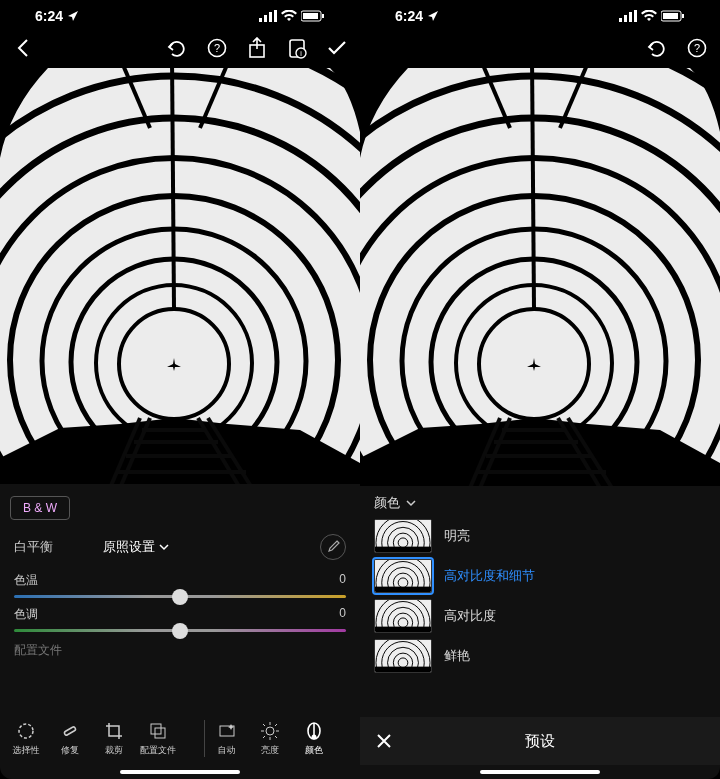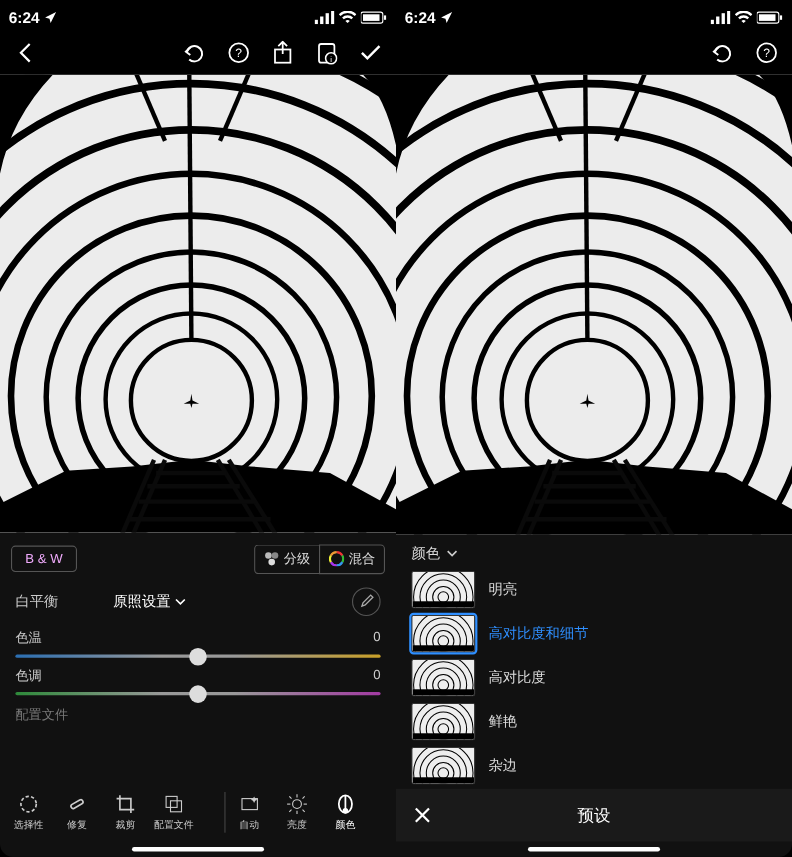--- a/index.html
+++ b/index.html
@@ -8,21 +8,21 @@
   height: 779px;
   background: #000;
   display: flex;
   font-family: -apple-system, "Helvetica Neue", sans-serif;
   overflow: hidden;
   border-radius: 12px;
 }
 .pane { width: 360px; height: 779px; background: #000; display: flex; flex-direction: column; position: relative; }
 
 
-.status-bar { height: 28px; display: flex; align-items: center; justify-content: space-between; padding: 4px 8px 0; color: #fff; font-size: 14px; font-weight: 600; }
+.status-bar { height: 28px; display: flex; align-items: center; justify-content: space-between; padding: 4px 35px 0; color: #fff; font-size: 14px; font-weight: 600; }
 .status-left { display: flex; align-items: center; gap: 4px; }
 .status-right { display: flex; align-items: center; gap: 4px; }
 
 
 .toolbar { height: 40px; display: flex; align-items: center; justify-content: space-between; padding: 0 10px; }
 .tb-left, .tb-right { display: flex; align-items: center; gap: 14px; }
 .icon-btn { color: #fff; display: flex; align-items: center; justify-content: center; width: 26px; height: 26px; }
 
 
 .image-area { width: 360px; background: #e8e8e8; position: relative; overflow: hidden; display:flex; justify-content:flex-start; align-items:flex-start;}
@@ -214,42 +214,20 @@
     <svg width="360" height="420" viewBox="0 0 360 420">
         <use href="#tunnel-art"></use>
       </svg>
   </div>
 
   <div class="controls-left">
     <div class="preset-row">
       <div class="pill bw">
           <span>B &amp; W</span>
         </div>
-      <div class="pill-group">
-        <div class="seg">
-          <svg width="14" height="14" viewBox="0 0 14 14">
-              <circle cx="4" cy="4" r="3" fill="#bbb"></circle>
-              <circle cx="10" cy="4" r="3" fill="#888"></circle>
-              <circle cx="7" cy="10" r="3" fill="#ddd"></circle>
-            </svg>
-          <span>分级</span>
-        </div>
-        <div class="seg">
-          <svg width="14" height="14" viewBox="0 0 14 14">
-              <circle cx="7" cy="7" r="6" fill="none" stroke="#888"></circle>
-              <path d="M7 1 A6 6 0 0 1 12.2 4" stroke="#e33" stroke-width="2" fill="none"></path>
-              <path d="M12.2 4 A6 6 0 0 1 12.2 10" stroke="#3b3" stroke-width="2" fill="none"></path>
-              <path d="M12.2 10 A6 6 0 0 1 7 13" stroke="#39e" stroke-width="2" fill="none"></path>
-              <path d="M7 13 A6 6 0 0 1 1.8 10" stroke="#a3e" stroke-width="2" fill="none"></path>
-              <path d="M1.8 10 A6 6 0 0 1 1.8 4" stroke="#ee3" stroke-width="2" fill="none"></path>
-              <path d="M1.8 4 A6 6 0 0 1 7 1" stroke="#e93" stroke-width="2" fill="none"></path>
-            </svg>
-          <span>混合</span>
-        </div>
-      </div>
     </div>
 
     <div class="wb-row">
       <span class="lbl">白平衡</span>
       <span class="val">
         <span>原照设置</span>
         <svg width="10" height="8" viewBox="0 0 10 8">
             <path d="M1 2 L5 6 L9 2" stroke="#fff" stroke-width="1.5" fill="none"></path>
           </svg>
       </span>
@@ -449,28 +427,20 @@
         <span>高对比度</span>
       </div>
       <div class="preset-item">
         <div class="thumb">
             <svg viewBox="0 0 58 34">
               <use href="#thumb-art"></use>
             </svg>
           </div>
         <span>鲜艳</span>
       </div>
-      <div class="preset-item">
-        <div class="thumb">
-            <svg viewBox="0 0 58 34">
-              <use href="#thumb-art"></use>
-            </svg>
-          </div>
-        <span>杂边</span>
-      </div>
     </div>
 
     <div class="preset-bar">
       <div class="close">
         <svg width="16" height="16" viewBox="0 0 16 16">
             <path d="M2 2 L14 14 M14 2 L2 14" stroke="#fff" stroke-width="2"></path>
           </svg>
       </div>
       <div class="title">预设</div>
       <div style="width:20px"></div>

